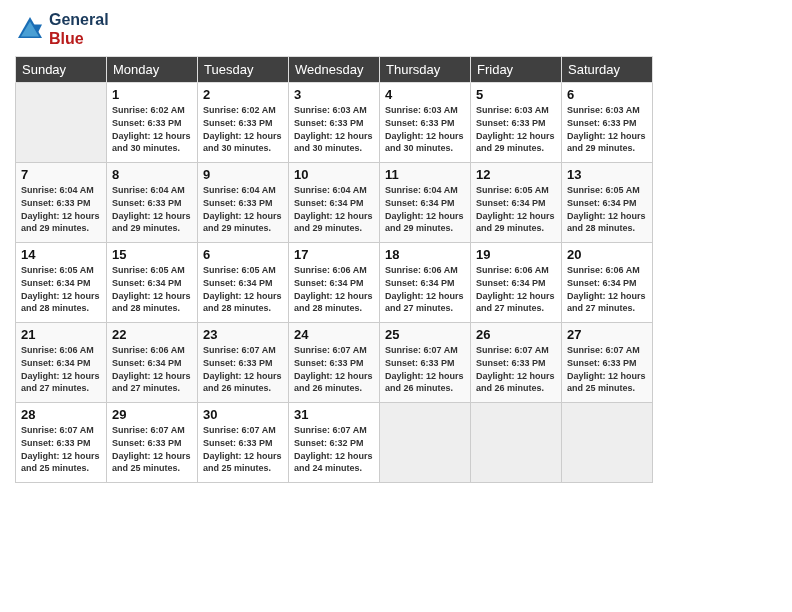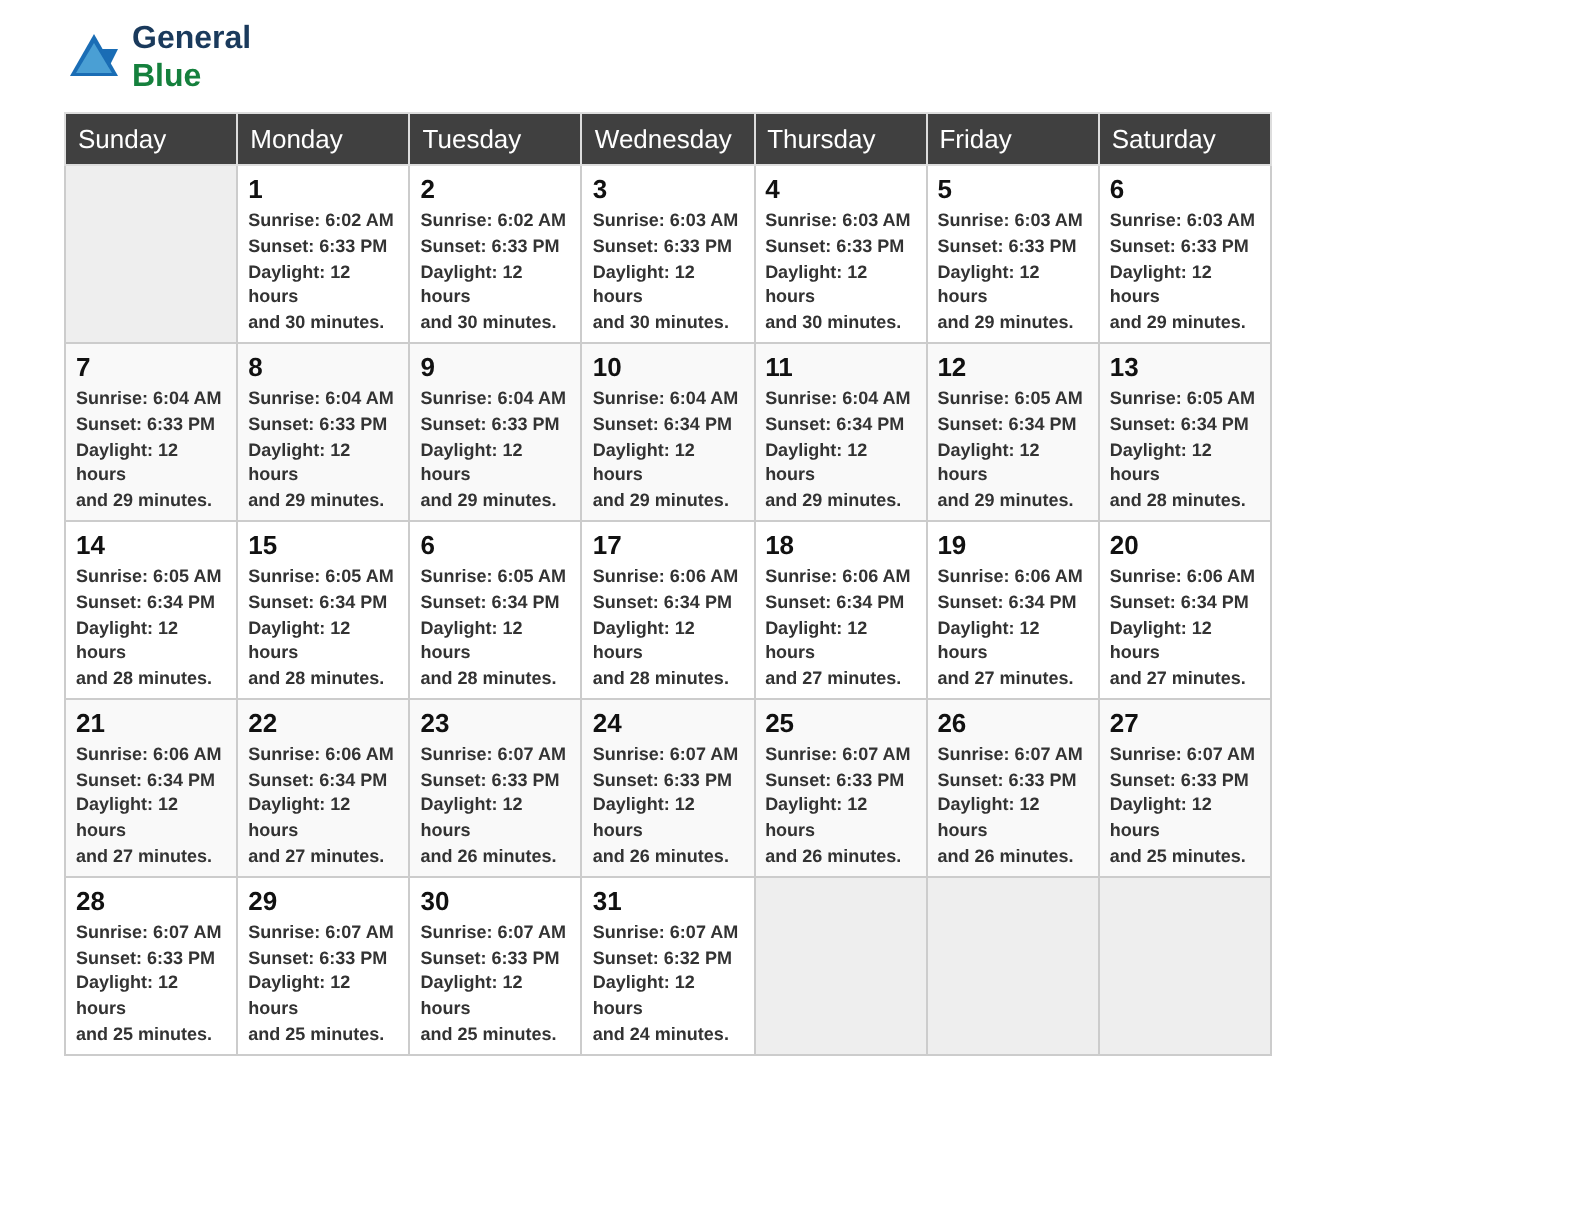--- a/index.html
+++ b/index.html
@@ -5,21 +5,21 @@
     * { margin: 0; padding: 0; box-sizing: border-box; }
     body {
       font-family: Arial, sans-serif;
       background: #fff;
       width: 792px;
       height: 612px;
       overflow: hidden;
     }
     .container {
       width: 668px;
-      padding: 10px 32px;
+      padding: 10px 15px;
     }
     .header {
       display: flex;
       justify-content: space-between;
       align-items: flex-start;
       margin-bottom: 8px;
     }
     .logo {
       display: flex;
       align-items: center;
@@ -104,21 +104,21 @@
 <div class="container">
   <div class="header">
     <div class="logo">
       <svg class="logo-icon" viewBox="0 0 40 40">
         <polygon points="20,4 36,32 4,32" fill="#1a6db5"></polygon>
         <polygon points="20,10 32,30 8,30" fill="#4a9fd4"></polygon>
         <polygon points="24,14 36,14 30,26" fill="#1a6db5"></polygon>
       </svg>
       <div class="logo-text">
         <div>General</div>
-        <div style="color:#15803d;">Blue</div>
+        <div style="color:#b91c1c;">Blue</div>
       </div>
     </div>
     <div class="title-block">
       <div class="month-year"></div>
       <div class="location"></div>
     </div>
   </div>
 
   <table>
     <thead>

